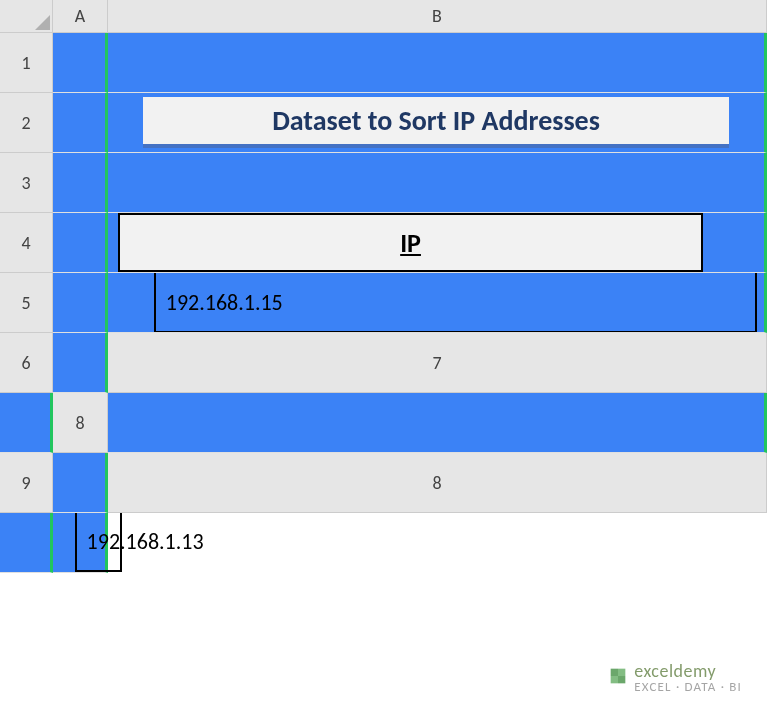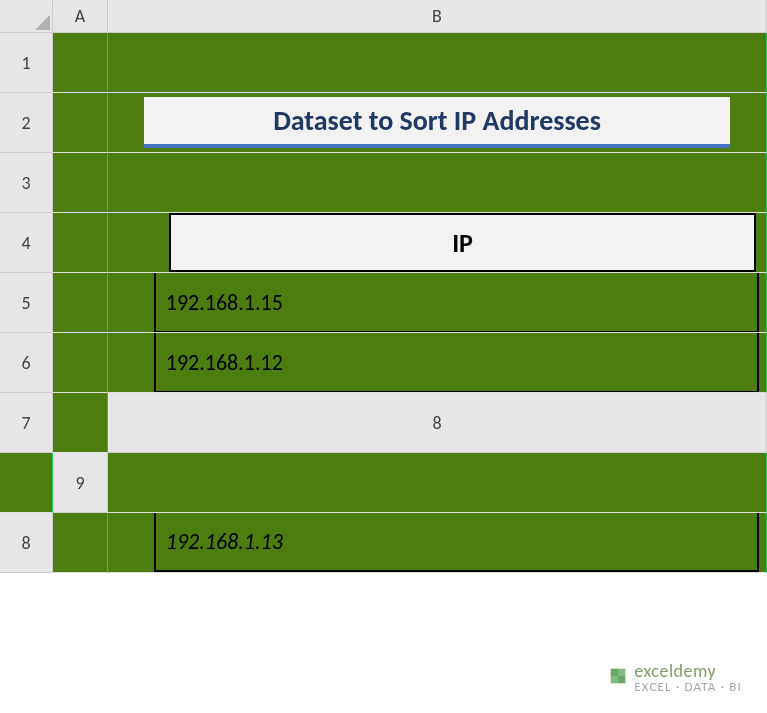--- a/index.html
+++ b/index.html
@@ -48,43 +48,44 @@
       background: #e6e6e6;
       border-right: 1px solid #cccccc;
       border-bottom: 1px solid #cccccc;
       display: flex;
       align-items: center;
       justify-content: center;
       font-size: 18px;
       color: #444;
     }
     .cell {
-      border-right: 1px solid #22c55e;
+      border-right: 3px solid #22c55e;
       border-bottom: 1px solid #e0e0e0;
       display: flex;
       align-items: center;
       padding: 0 10px;
       font-size: 20px;
-      background: #4d7c0f;
+      background: #3b82f6;
     }
     .title-cell {
       justify-content: center;
     }
     .title-box {
       background: #f2f2f2;
       color: #1f3864;
       font-size: 28px;
       font-weight: bold;
       padding: 6px 30px;
       border-bottom: 4px solid #4472c4;
       width: 92%;
       text-align: center;
     }
     .table-header-cell {
-      justify-content: flex-end;
+      justify-content: flex-start;
+      text-decoration: underline;
     }
     .table-header-box {
       background: #f2f2f2;
       border: 2px solid #000000;
       font-size: 26px;
       font-weight: bold;
       color: #000;
       width: 92%;
       height: 100%;
       display: flex;
@@ -103,21 +104,20 @@
       height: 100%;
       display: flex;
       align-items: center;
       padding: 0 10px;
       font-size: 22px;
       color: #000;
       margin-left: 39px;
     }
     .data-box.last {
       border-bottom: 2px solid #000;
-      font-style: italic;
     }
     .watermark {
       position: absolute;
       bottom: 20px;
       right: 25px;
       display: flex;
       align-items: center;
       gap: 5px;
       opacity: 0.75;
     }
@@ -175,23 +175,20 @@
   </div>
 
   <div class="row-header">5</div>
   <div class="cell"></div>
   <div class="cell data-cell-wrap">
     <div class="data-box">192.168.1.15</div>
   </div>
 
   <div class="row-header">6</div>
   <div class="cell"></div>
-  <div class="cell data-cell-wrap">
-    <div class="data-box">192.168.1.12</div>
-  </div>
 
   <div class="row-header">7</div>
   <div class="cell"></div>
 
   <div class="row-header">8</div>
   <div class="cell"></div>
 
   <div class="row-header">9</div>
   <div class="cell"></div>
 

